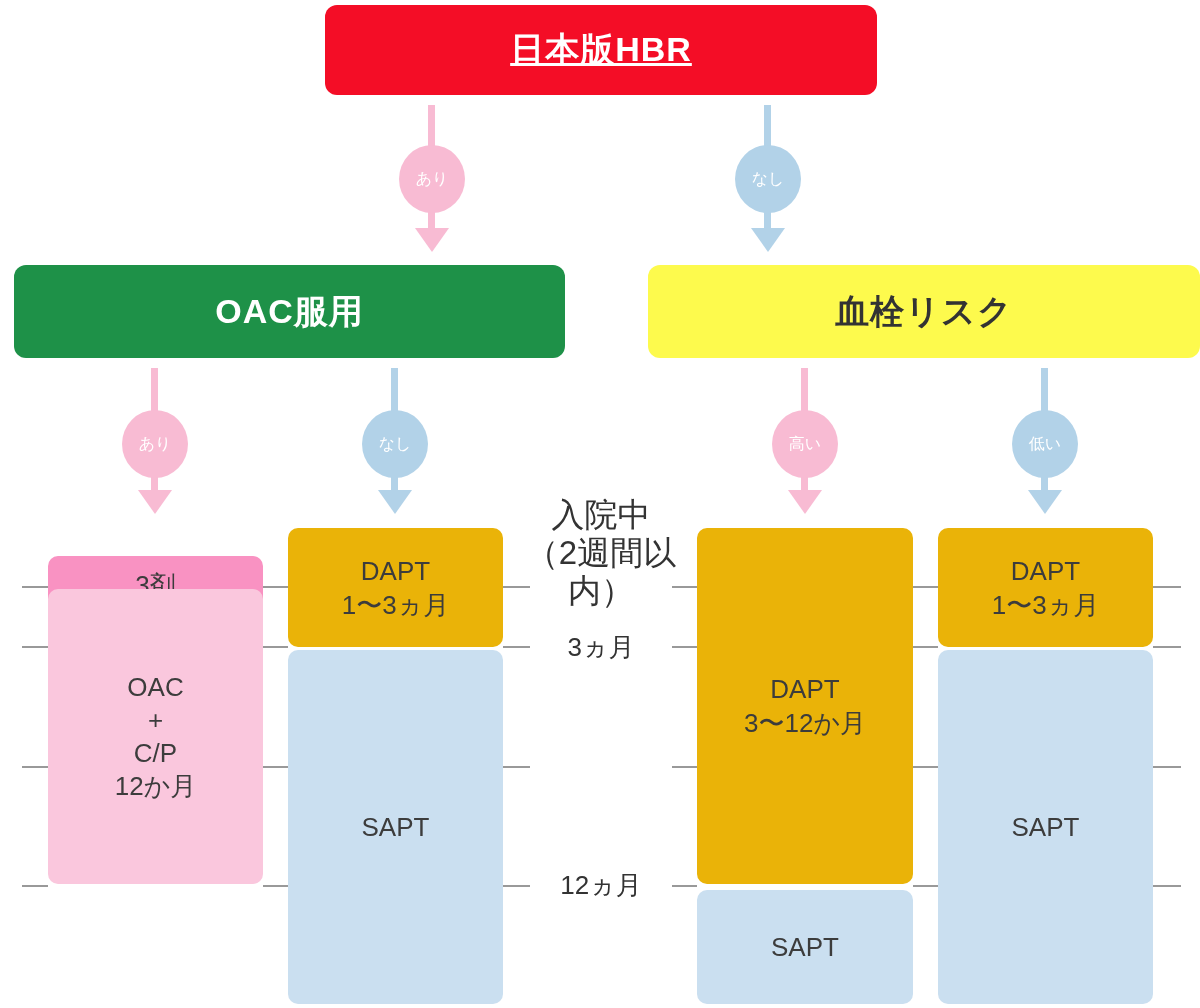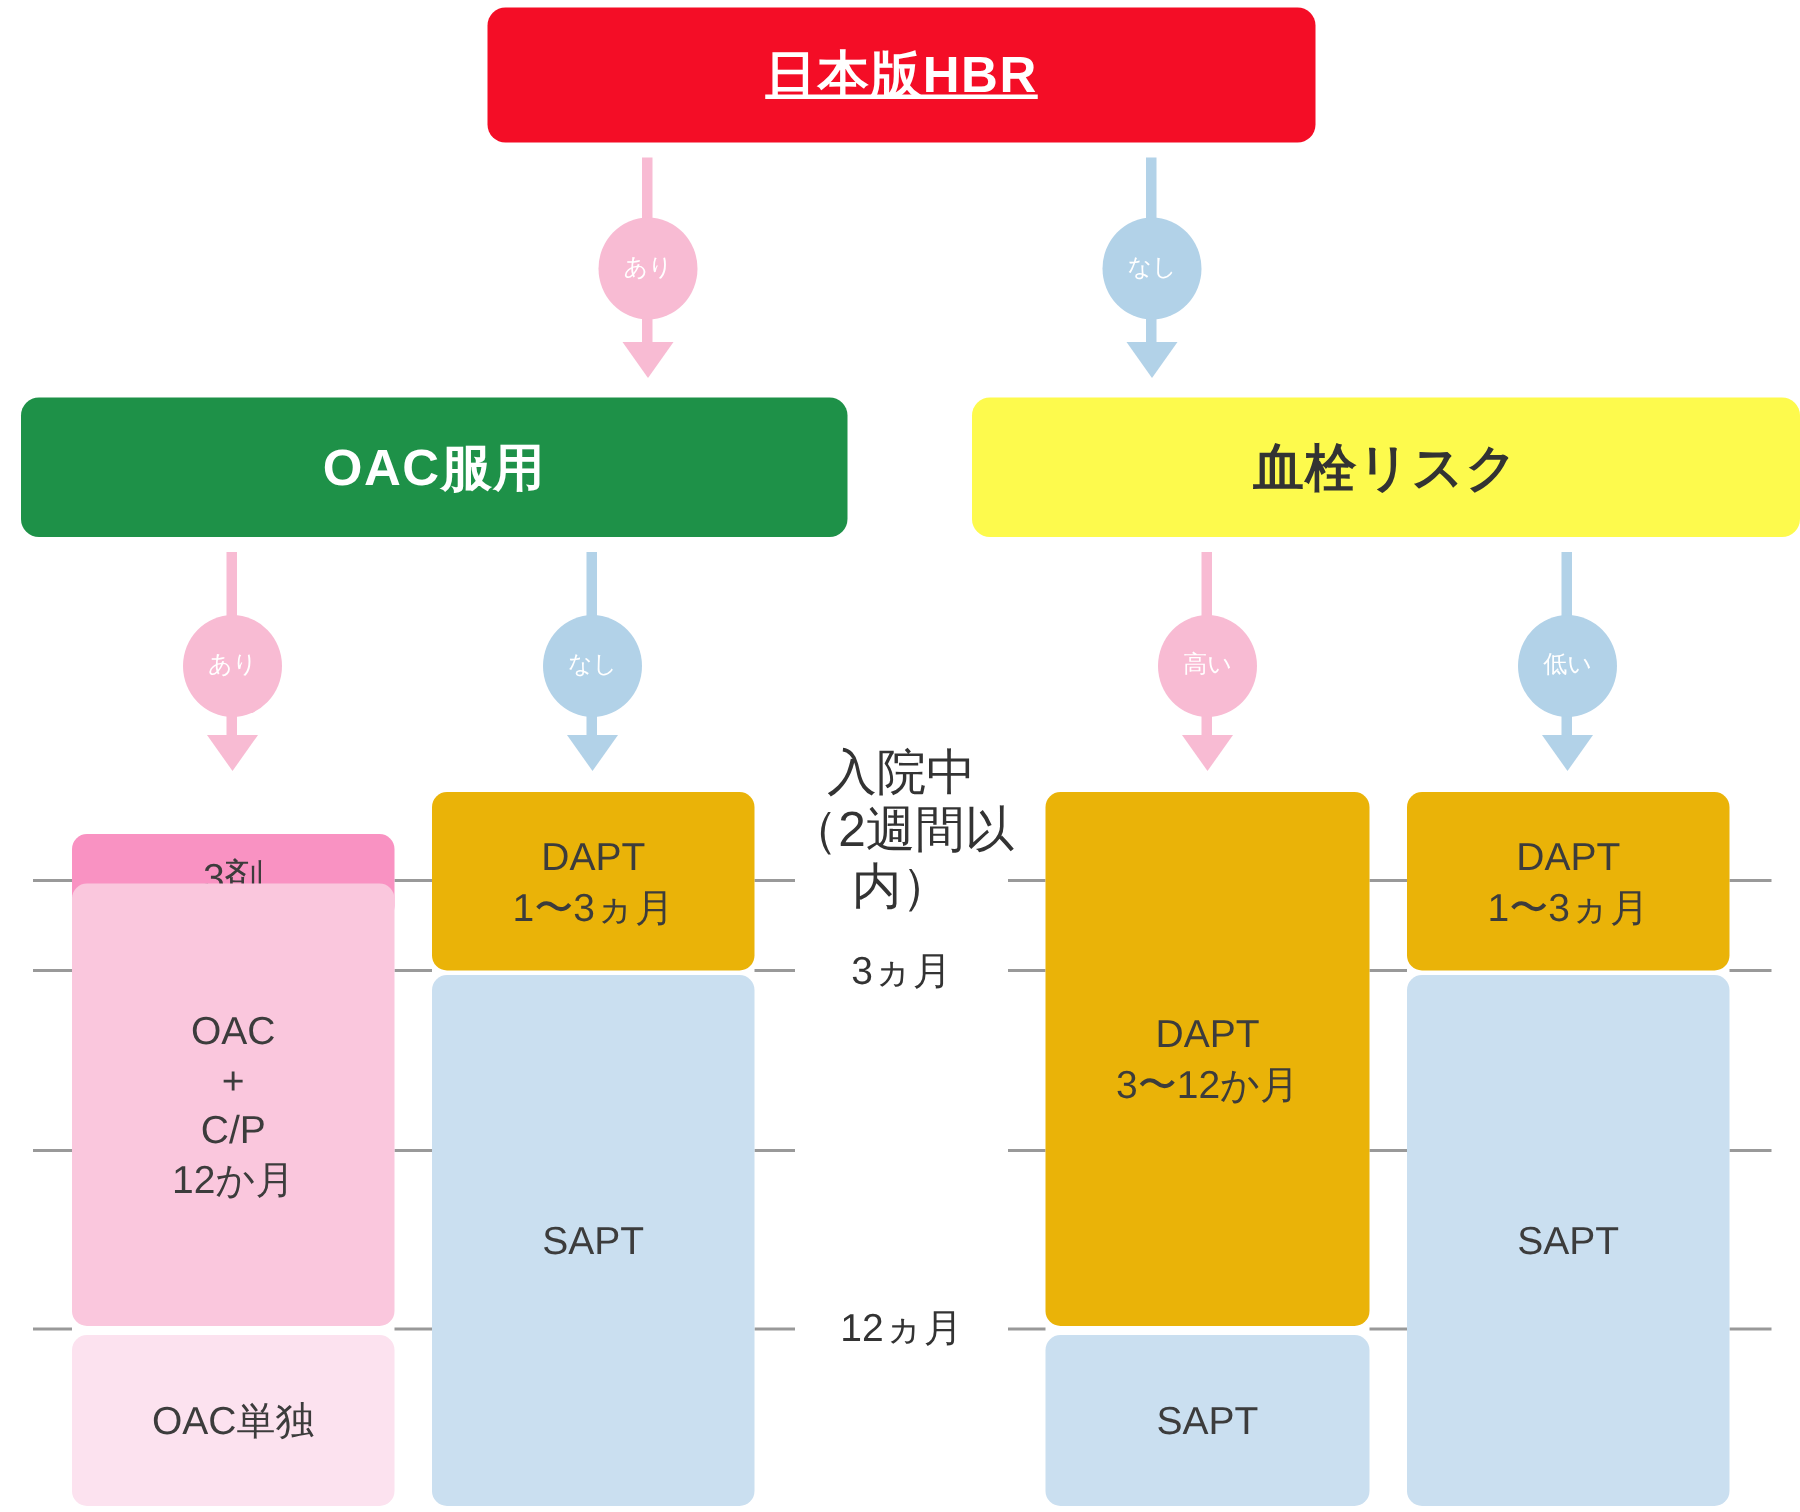--- a/index.html
+++ b/index.html
@@ -122,23 +122,20 @@
 
   <div class="seg seg-pink-dark" style="left:48px;top:528px;width:215px;height:58px;margin-top:28px;">
     <div>3剤</div>
   </div>
   <div class="seg seg-pink-mid" style="left:48px;top:589px;width:215px;height:295px;line-height:33px;">
     <div>OAC</div>
     <div>+</div>
     <div>C/P</div>
     <div>12か月</div>
   </div>
-  <div class="seg seg-pink-light" style="left:48px;top:890px;width:215px;height:114px;">
-    <div>OAC単独</div>
-  </div>
 
   <div class="seg seg-blue-dark" style="left:288px;top:528px;width:215px;height:119px;">
     <div>DAPT</div>
     <div>1〜3ヵ月</div>
   </div>
   <div class="seg seg-blue-light" style="left:288px;top:650px;width:215px;height:354px;">
     <div>SAPT</div>
   </div>
 
   <div class="seg seg-blue-dark" style="left:697px;top:528px;width:216px;height:356px;">

